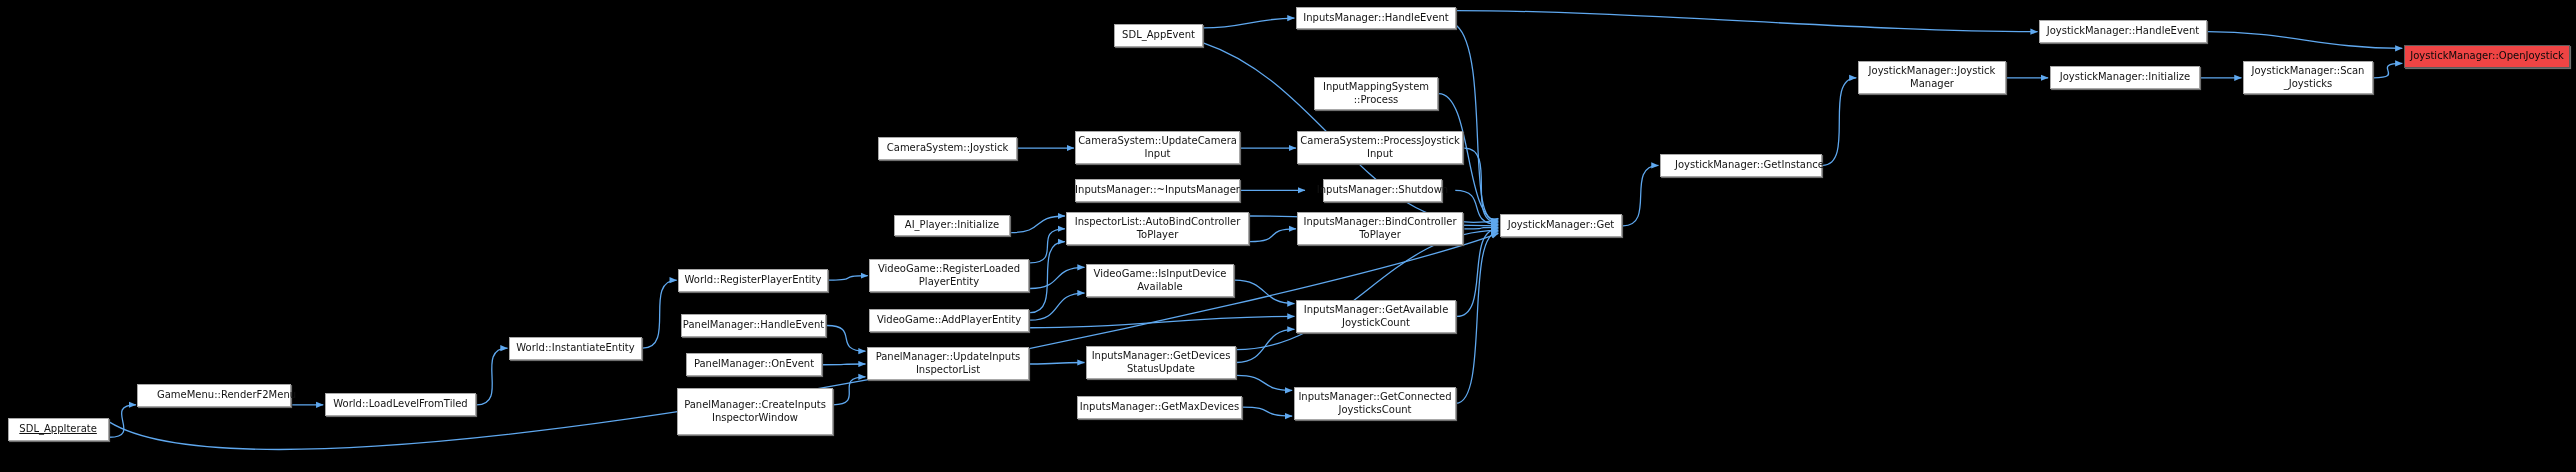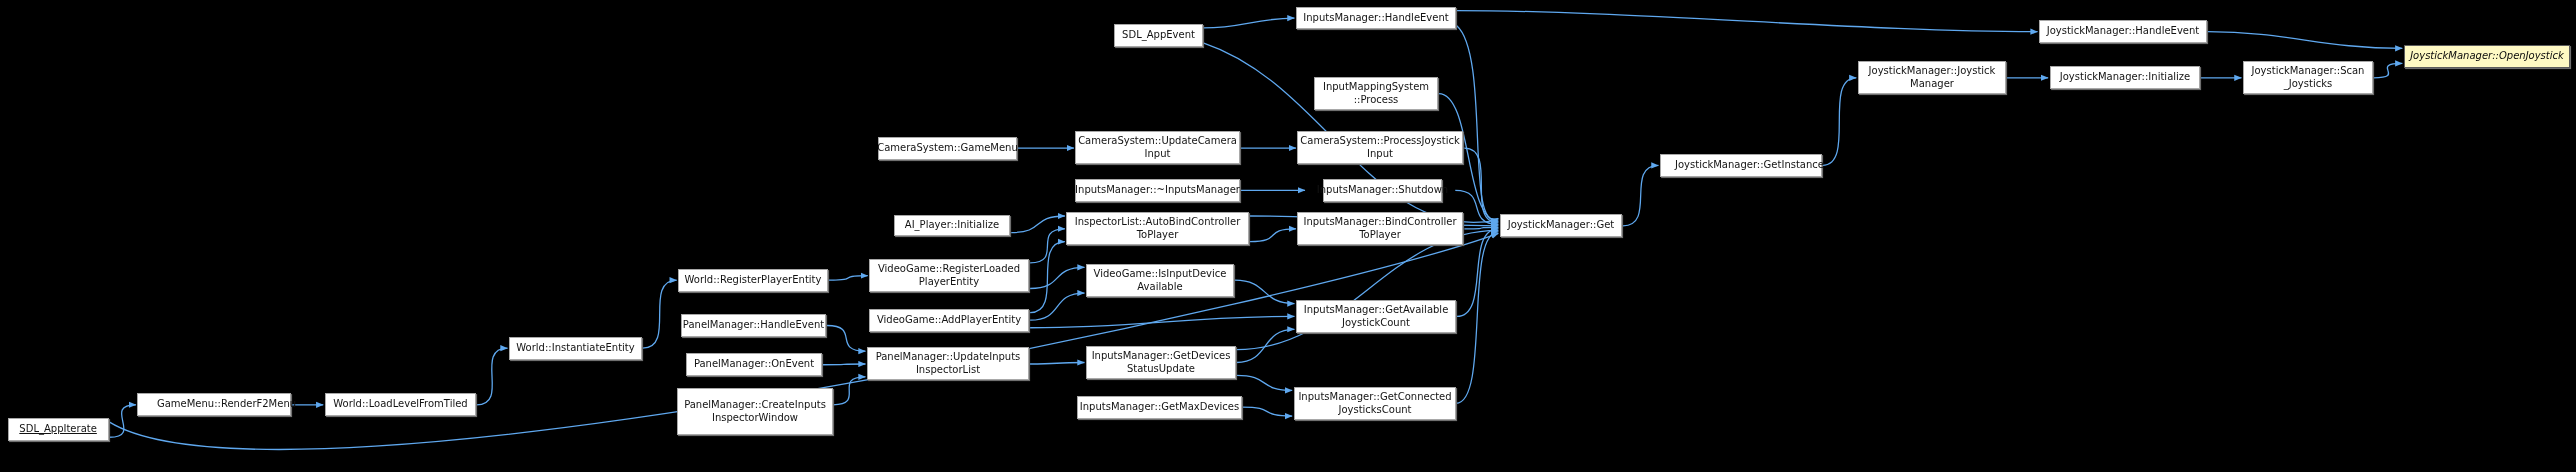--- a/index.html
+++ b/index.html
@@ -4,21 +4,21 @@
 <style>
   html,body{margin:0;padding:0;background:#000;}
   body{width:2576px;height:472px;overflow:hidden;}
   #canvas{position:relative;width:2576px;height:472px;background:#000;
           font-family:"DejaVu Sans","Liberation Sans",sans-serif;}
   #edge-layer{position:absolute;left:0;top:0;width:2576px;height:472px;}
   .node{position:absolute;box-sizing:border-box;display:flex;align-items:center;justify-content:center;
         text-align:center;background:#ffffff;color:#131313;border:1.1px solid #a8a8a8;
         box-shadow:1.1px 1.1px 0 #6f6f6f;font-size:10px;line-height:1.28;
         white-space:pre-line;cursor:pointer;padding:0.8px 3px;}
-  .node.hl{background:#fef9c3;border-color:#5c5c5c;color:#0a0a0a;font-style:italic;}
+  .node.hl{background:#ef4444;border-color:#5c5c5c;color:#0a0a0a;}
 </style>
 </head>
 <body>
 
 <div id="canvas" style="background: rgb(0, 0, 0);">
   <svg id="edge-layer" width="2576" height="472" viewBox="0 0 3411 625">
     <defs>
       <marker id="arrow" markerWidth="11" markerHeight="9" refX="9.5" refY="4.5" orient="auto" markerUnits="userSpaceOnUse">
         <path d="M0,0.4 L10,4.5 L0,8.6 z" fill="#5fa8ef"></path>
       </marker>
@@ -63,34 +63,34 @@
         <path d="M631,536 C676,536 627,461 672,461" fill="none" stroke="#5fa8ef" stroke-width="1.7" marker-end="url(#arrow)"></path>
         <path d="M2149,299 C2194,299 2151,219 2196,219" fill="none" stroke="#5fa8ef" stroke-width="1.7" marker-end="url(#arrow)"></path>
         <path d="M2413,219 C2458,219 2413,103 2458,103" fill="none" stroke="#5fa8ef" stroke-width="1.7" marker-end="url(#arrow)"></path>
         <path d="M2657,103 C2702,103 2667,103 2712,103" fill="none" stroke="#5fa8ef" stroke-width="1.7" marker-end="url(#arrow)"></path>
         <path d="M2913,103 C2958,103 2923,103 2968,103" fill="none" stroke="#5fa8ef" stroke-width="1.7" marker-end="url(#arrow)"></path>
         <path d="M3143,103 C3188,103 3136,84 3181,84" fill="none" stroke="#5fa8ef" stroke-width="1.7" marker-end="url(#arrow)"></path>
       </g>
   </svg>
   <div id="nodes">
       <div class="node" style="left: 7.6px; top: 418px; width: 101px; height: 22.7px; text-decoration: underline;">SDL_AppIterate</div>
-      <div class="node" style="left: 137px; top: 393px; width: 154px; height: 22.7px; padding-left: 28px;">GameMenu::RenderF2Menu</div>
+      <div class="node" style="left: 137px; top: 384px; width: 154px; height: 22.7px; padding-left: 28px;">GameMenu::RenderF2Menu</div>
       <div class="node" style="left: 325px; top: 393px; width: 151px; height: 22.7px;">World::LoadLevelFromTiled</div>
       <div class="node" style="left: 509px; top: 337px; width: 133px; height: 22.7px;">World::InstantiateEntity</div>
       <div class="node" style="left: 678px; top: 269px; width: 150px; height: 22.7px;">World::RegisterPlayerEntity</div>
       <div class="node" style="left: 681px; top: 314px; width: 145px; height: 22.7px;">PanelManager::HandleEvent</div>
       <div class="node" style="left: 686px; top: 353px; width: 136px; height: 22.7px;">PanelManager::OnEvent</div>
       <div class="node" style="left: 677px; top: 388px; width: 156px; height: 47px;">PanelManager::CreateInputs
 InspectorWindow</div>
       <div class="node" style="left: 869px; top: 259px; width: 160px; height: 33px;">VideoGame::RegisterLoaded
 PlayerEntity</div>
       <div class="node" style="left: 869px; top: 309px; width: 160px; height: 22.7px;">VideoGame::AddPlayerEntity</div>
       <div class="node" style="left: 867px; top: 347px; width: 162px; height: 33px;">PanelManager::UpdateInputs
 InspectorList</div>
-      <div class="node" style="left: 878px; top: 137px; width: 139px; height: 22.7px;">CameraSystem::GameMenu</div>
+      <div class="node" style="left: 878px; top: 137px; width: 139px; height: 22.7px;">CameraSystem::Joystick</div>
       <div class="node" style="left: 894px; top: 215px; width: 116px; height: 21px;">AI_Player::Initialize</div>
       <div class="node" style="left: 1075px; top: 131px; width: 165px; height: 33px;">CameraSystem::UpdateCamera
 Input</div>
       <div class="node" style="left: 1075px; top: 179px; width: 165px; height: 22.7px;">InputsManager::~InputsManager</div>
       <div class="node" style="left: 1066px; top: 212px; width: 183px; height: 33px;">InspectorList::AutoBindController
 ToPlayer</div>
       <div class="node" style="left: 1314px; top: 77px; width: 124px; height: 33px;">InputMappingSystem
 ::Process</div>
       <div class="node" style="left: 1297px; top: 131px; width: 166px; height: 33px;">CameraSystem::ProcessJoystick
 Input</div>

